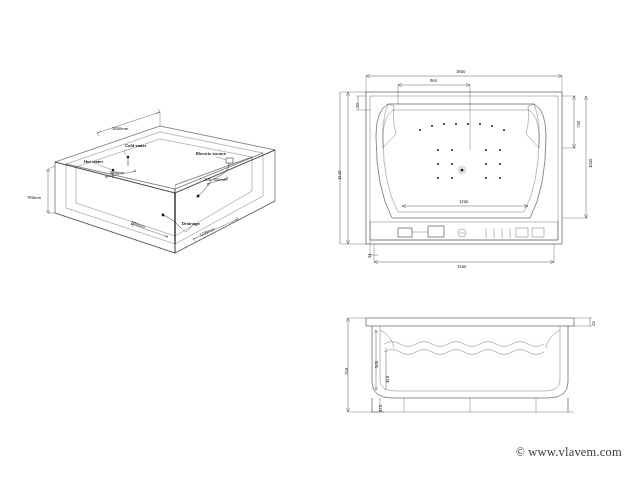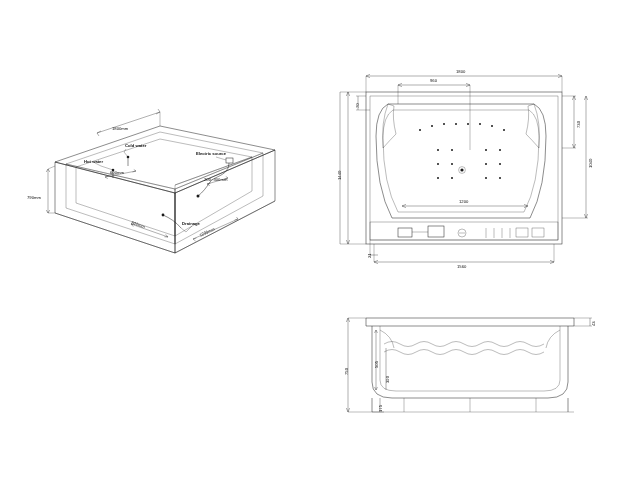--- a/index.html
+++ b/index.html
@@ -244,14 +244,18 @@
   <div class="lbl r" style="left:338px;top:180px;transform:rotate(-90deg);">1440</div>
   <div class="lbl r" style="left:356px;top:108px;transform:rotate(-90deg);">70</div>
   <div class="lbl r" style="left:368px;top:258px;transform:rotate(-90deg);">21</div>
 
   <div class="lbl r" style="left:592px;top:326px;transform:rotate(-90deg);">43</div>
   <div class="lbl r" style="left:375px;top:368px;transform:rotate(-90deg);">505</div>
   <div class="lbl r" style="left:345px;top:375px;transform:rotate(-90deg);">750</div>
   <div class="lbl r" style="left:379px;top:412px;transform:rotate(-90deg);">175</div>
   <div class="lbl r" style="left:386px;top:383px;transform:rotate(-90deg);">390</div>
 
+  <div class="wm">
+    <span class="c">©</span>
+    <span>www.vlavem.com</span>
+  </div>
 
 </div>
 
 </body></html>

